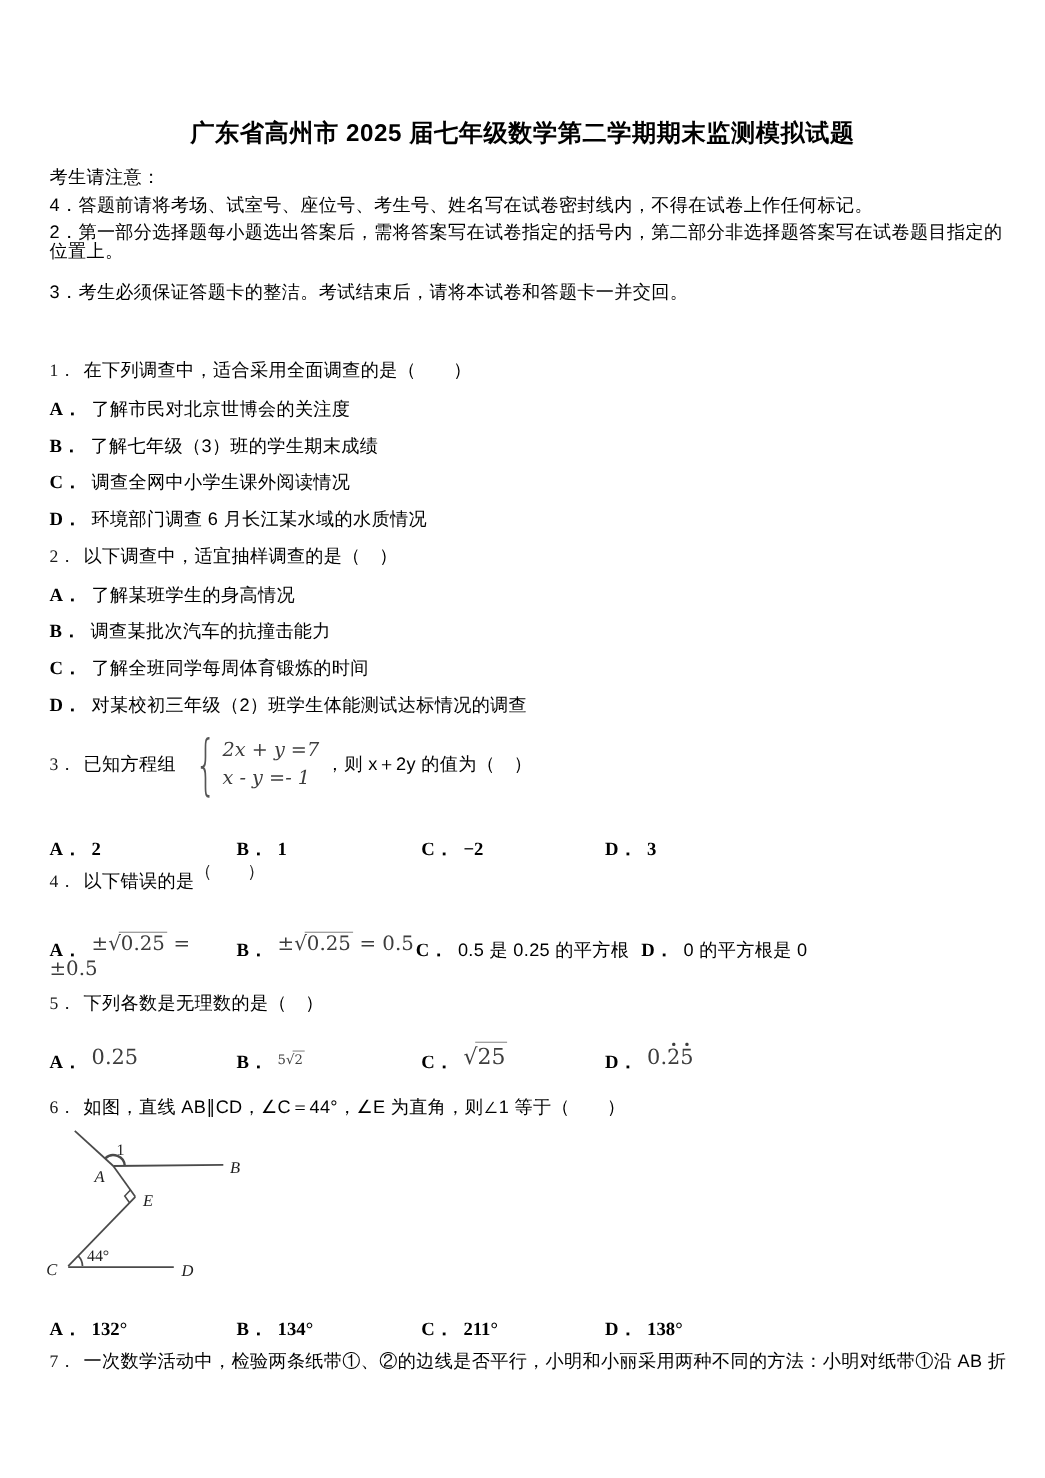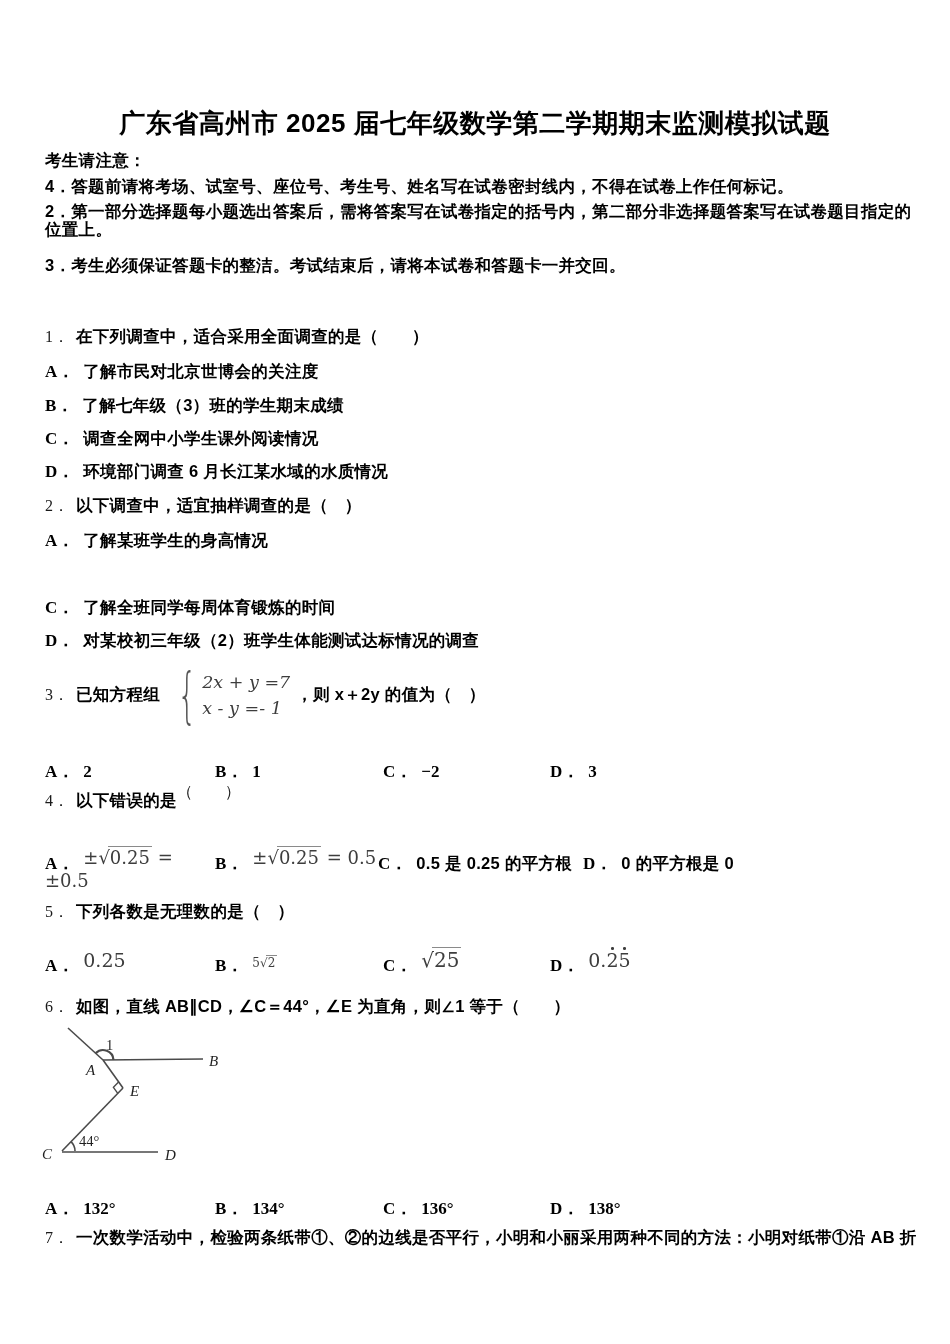--- a/index.html
+++ b/index.html
@@ -1,21 +1,21 @@
 <!DOCTYPE html>
 <html><head>
 <meta charset="utf-8">
 <style>
   html,body{margin:0;padding:0;background:#ffffff;}
   body{width:950px;height:1344px;font-family:"Liberation Sans",sans-serif;color:#000;}
   .page{position:relative;width:950px;height:1344px;overflow:hidden;background:#fff;}
   .abs{position:absolute;left:45px;white-space:nowrap;}
   .title{position:absolute;top:106px;left:0;width:950px;text-align:center;
-         font-size:26px;font-weight:700;letter-spacing:0.5px;}
-  .cn{font-size:16.5px;font-weight:700;letter-spacing:0.3px;}
+         font-size:22px;font-weight:700;letter-spacing:0.5px;}
+  .cn{font-size:16.5px;font-weight:400;letter-spacing:0.3px;}
   .wrap{white-space:normal;max-width:868px;line-height:18px;}
   .qn{font-family:"Liberation Serif",serif;font-weight:400;font-size:16px;color:#1a1a1a;margin-right:7px;}
   .ol{font-family:"Liberation Serif",serif;font-weight:700;font-size:17px;margin-right:9px;}
   .ov{font-family:"Liberation Serif",serif;font-weight:700;font-size:17px;}
   .row{position:absolute;left:45px;display:grid;align-items:baseline;}
   .g-std{grid-template-columns:170px 168px 167px auto;margin-top:12px;}
   .g-q4{grid-template-columns:170px 163px 205px auto;}
   .math{font-family:"DejaVu Serif","Liberation Serif",serif;color:#3d3d3d;font-size:18px;font-weight:400;}
   .sq{margin-right:-2px;}
   .rad{border-top:1.5px solid #8a8a8a;padding:0 2px;}
@@ -53,20 +53,21 @@
   </div>
   <div class="abs" style="top:360px"><span class="ol">A．</span><span class="cn">了解市民对北京世博会的关注度</span></div>
   <div class="abs" style="top:394px"><span class="ol">B．</span><span class="cn">了解七年级（3）班的学生期末成绩</span></div>
   <div class="abs" style="top:427px"><span class="ol">C．</span><span class="cn">调查全网中小学生课外阅读情况</span></div>
   <div class="abs" style="top:460px"><span class="ol">D．</span><span class="cn">环境部门调查 6 月长江某水域的水质情况</span></div>
 
   <div class="abs" style="top:495px">
     <span class="qn">2．</span><span class="cn">以下调查中，适宜抽样调查的是（　）</span>
   </div>
   <div class="abs" style="top:529px"><span class="ol">A．</span><span class="cn">了解某班学生的身高情况</span></div>
+  <div class="abs" style="top:562px"><span class="ol">B．</span><span class="cn">调查某批次汽车的抗撞击能力</span></div>
   <div class="abs" style="top:596px"><span class="ol">C．</span><span class="cn">了解全班同学每周体育锻炼的时间</span></div>
   <div class="abs" style="top:629px"><span class="ol">D．</span><span class="cn">对某校初三年级（2）班学生体能测试达标情况的调查</span></div>
 
   <div class="abs eqline" style="top:663px">
     <span class="qn">3．</span>
       <span class="cn">已知方程组</span>
     <span class="eqsys">
       <span class="brace">{</span>
       <span class="eqcol">
         <span>2x + y =7</span>
@@ -122,21 +123,21 @@
     <text x="169" y="40" class="pt">B</text>
     <text x="90" y="70" class="pt">E</text>
     <text x="39" y="120" class="num">44°</text>
     <text x="2" y="133" class="pt">C</text>
     <text x="125" y="134" class="pt">D</text>
   </svg>
 
   <div class="row g-std" style="top:1185px">
     <span><span class="ol">A．</span><span class="ov">132°</span></span>
     <span><span class="ol">B．</span><span class="ov">134°</span></span>
-    <span><span class="ol">C．</span><span class="ov">136°</span></span>
+    <span><span class="ol">C．</span><span class="ov">211°</span></span>
     <span><span class="ol">D．</span><span class="ov">138°</span></span>
   </div>
 
   <div class="abs" style="top:1227px">
     <span class="qn">7．</span><span class="cn">一次数学活动中，检验两条纸带①、②的边线是否平行，小明和小丽采用两种不同的方法：小明对纸带①沿 AB 折</span>
   </div>
 
 </div>
 
 </body></html>

